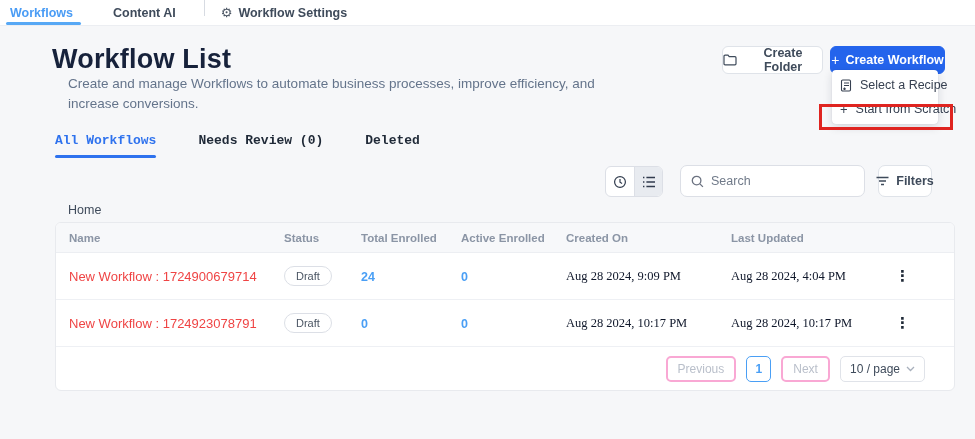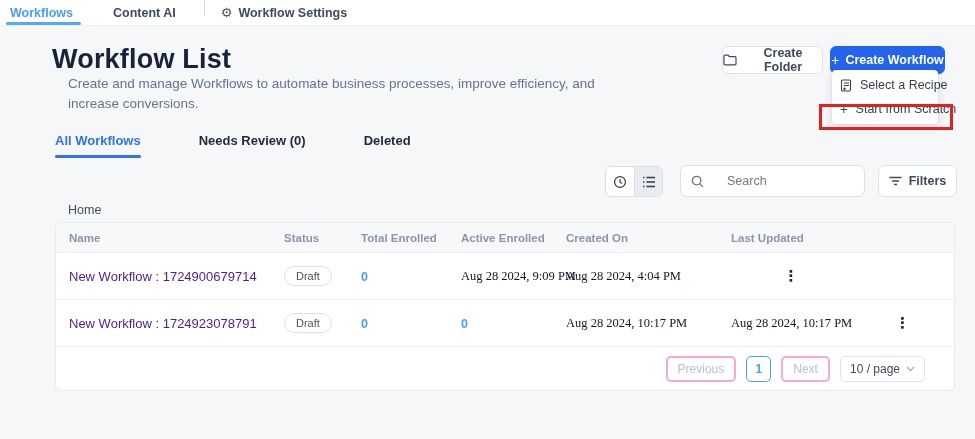--- a/index.html
+++ b/index.html
@@ -65,21 +65,21 @@
     height: 24px; display: flex; align-items: center; gap: 8px;
     padding: 0 8px; font-size: 12.5px; color: #374151; cursor: pointer; white-space: nowrap;
   }
   .dropdown-item .plus-glyph { color: #374151; font-size: 13px; }
   .annotation-box {
     position: absolute; left: 819px; top: 104px; width: 134px; height: 26px;
     border: 3px solid #df2420; z-index: 6; pointer-events: none;
   }
 
   
-  .tabs { position: absolute; left: 55px; top: 133px; display: flex; gap: 58px; }
+  .tabs { position: absolute; left: 55px; top: 133px; display: flex; gap: 42px; font-family: Liberation Mono, monospace; }
   .tab { font-size: 13px; font-weight: 700; color: #1f2937; padding-bottom: 10px; position: relative; cursor: pointer; }
   .tab.active { color: #2e72ee; }
   .tab.active::after {
     content: ""; position: absolute; left: 0; right: 0; bottom: 0; height: 3px;
     background: #2e72ee; border-radius: 2px;
   }
 
   
   .seg-control {
     position: absolute; left: 605px; top: 166px; width: 58px; height: 31px;
@@ -90,44 +90,44 @@
   .seg-btn.active { background: #e8ebf0; }
   .seg-btn + .seg-btn { border-left: 1px solid #dcdfe6; }
 
   .search-box {
     position: absolute; left: 680px; top: 165px; width: 185px; height: 32px;
     border: 1px solid #dcdfe6; border-radius: 7px; background: #fff;
     display: flex; align-items: center; padding: 0 10px; gap: 7px; color: #6b7280;
   }
   .search-box input {
     border: none; outline: none; flex: 1; font-size: 12.5px;
-    font-family: inherit; color: #303133; background: transparent; min-width: 0; margin-left: 16px;
+    font-family: inherit; color: #303133; background: transparent; min-width: 0;
   }
   .search-box input::placeholder { color: #707a89; }
 
   .btn-filters {
-    position: absolute; left: 878px; top: 165px; width: 79px; height: 32px;
+    position: absolute; left: 878px; top: 165px; width: 54px; height: 32px;
     border-radius: 7px; gap: 7px;
   }
 
   
   .breadcrumb { position: absolute; left: 68px; top: 203px; font-size: 12.5px; color: #3f4b5b; }
 
   
   .table-card {
     position: absolute; left: 55px; top: 222px; width: 900px;
     background: #fff; border: 1px solid #e8eaee; border-radius: 6px; overflow: hidden;
   }
   .tgrid { display: grid; grid-template-columns: 228px 77px 100px 105px 165px 160px 1fr; align-items: center; }
   .thead { height: 30px; background: #f7f8fa; border-bottom: 1px solid #eceef2; }
   .thead .cell { font-size: 11.5px; font-weight: 700; color: #8b95a5; }
   .cell { padding-right: 8px; }
   .cell:first-child { padding-left: 13px; }
   .trow { height: 47px; border-bottom: 1px solid #eef0f4; }
-  .name-cell { font-size: 13px; font-weight: 500; color: #4c1d95; white-space: nowrap; }
+  .name-cell { font-size: 13px; font-weight: 500; color: #ef4444; white-space: nowrap; }
   .badge {
     display: inline-block; font-size: 11px; color: #4b5563;
     border: 1px solid #dcdfe6; border-radius: 11px; padding: 3px 11px; background: #fff;
   }
   .num-link { font-size: 12.5px; font-weight: 600; color: #4a9ff5; cursor: pointer; }
   .date-cell { font-size: 12.5px; color: #0f172a; white-space: nowrap; font-family: Liberation Serif, serif; }
   .kebab-cell { text-align: center; padding-right: 40px; }
   .kebab {
     font-size: 15px; font-weight: 700; color: #1f2937; cursor: pointer;
     font-family: "DejaVu Sans", sans-serif; line-height: 1; display: inline-block;
@@ -266,20 +266,21 @@
     <div class="cell">Total Enrolled</div>
     <div class="cell">Active Enrolled</div>
     <div class="cell">Created On</div>
     <div class="cell">Last Updated</div>
     <div class="cell"></div>
   </div>
 
   <div class="tgrid trow">
     <div class="cell name-cell">New Workflow : 1724900679714</div>
     <div class="cell"><span class="badge">Draft</span></div>
+    <div class="cell"><span class="num-link">24</span></div>
     <div class="cell"><span class="num-link">0</span></div>
     <div class="cell date-cell">Aug 28 2024, 9:09 PM</div>
     <div class="cell date-cell">Aug 28 2024, 4:04 PM</div>
     <div class="cell kebab-cell"><span class="kebab">⋮</span></div>
   </div>
 
   <div class="tgrid trow">
     <div class="cell name-cell">New Workflow : 1724923078791</div>
     <div class="cell"><span class="badge">Draft</span></div>
     <div class="cell"><span class="num-link">0</span></div>

